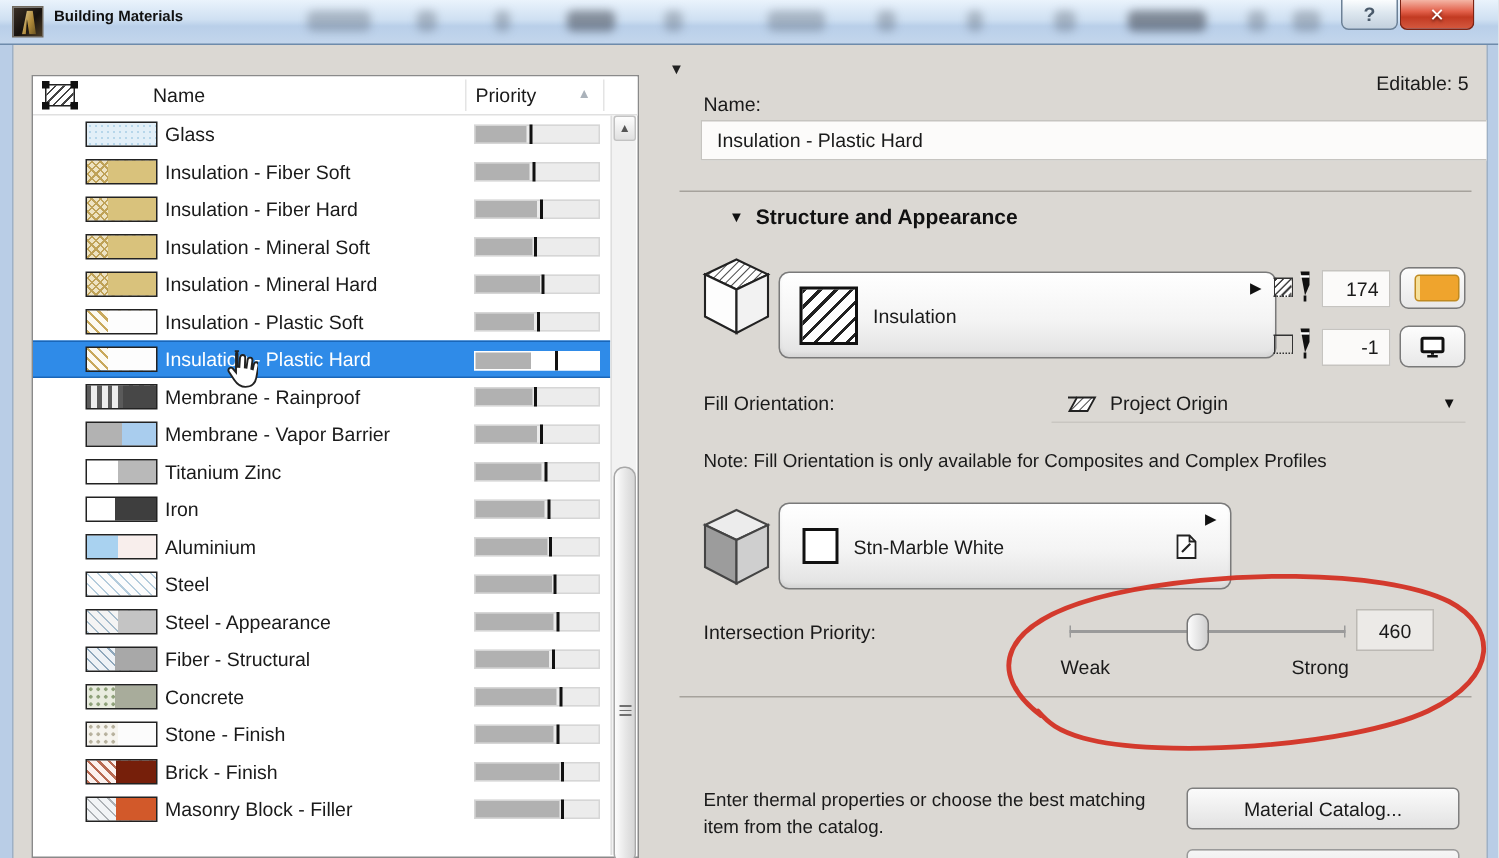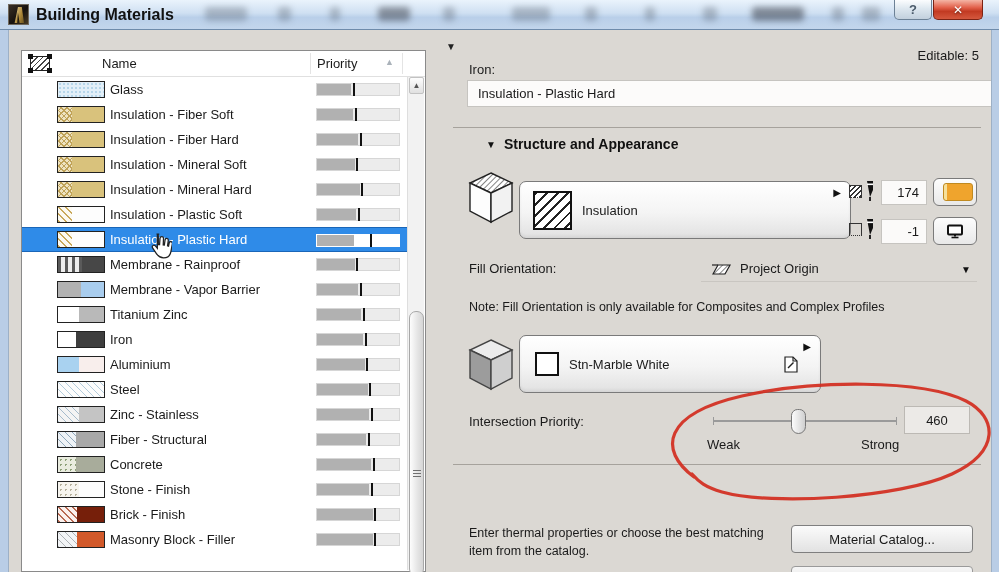--- a/index.html
+++ b/index.html
@@ -10,21 +10,21 @@
 
   
   .titlebar { position:absolute; left:0; top:0; width:999px; height:30px;
     background:linear-gradient(#eaf3fc,#cfe0f2 45%,#b9cfe9 60%,#c3d6ec);
     border-bottom:1px solid #6e8bab; }
   .app-icon { position:absolute; left:8px; top:4px; width:21px; height:21px;
     background:linear-gradient(135deg,#3a3026,#17120e 55%,#4a3b24); border:1px solid #70695e; }
   .app-icon .gold { position:absolute; left:4px; top:2px; width:11px; height:16px;
     background:linear-gradient(115deg,#e8d9a8,#b08a3a 60%,#6b5420);
     clip-path:polygon(15% 100%, 45% 0, 80% 0, 100% 100%, 60% 100%, 45% 35%, 38% 100%); }
-  .win-title { position:absolute; left:36px; top:6px; font-weight:bold; font-size:16px; color:#111; }
+  .win-title { position:absolute; left:36px; top:6px; font-weight:bold; font-size:10px; color:#111; }
   .blob { position:absolute; top:7px; height:14px; border-radius:4px; background:rgba(75,85,95,.32); filter:blur(3px); }
   .caption-btns { position:absolute; right:16px; top:0; display:flex; gap:1px; }
   .cap-btn { height:20px; border:1px solid #6c8196; border-top:none; border-radius:0 0 5px 5px;
     display:flex; align-items:center; justify-content:center; font-weight:bold; cursor:default; }
   .btn-help { width:38px; background:linear-gradient(#fbfdfe,#dde7ef 45%,#c2d0dd); color:#4a5a6a;
     font-size:13px; }
   .btn-close { width:50px; background:linear-gradient(#f4b5a5,#e2604a 40%,#c23a22 60%,#d4583e);
     color:#fff; font-size:12px; text-shadow:0 1px 2px rgba(0,0,0,.5); border-color:#7c2314; }
 
   
@@ -158,21 +158,21 @@
   .combo-arrow { position:absolute; right:6px; top:8px; font-size:10px; color:#111; }
   .note-text { position:absolute; left:460px; top:270px; font-size:12.5px; }
 
   .isect-label { position:absolute; left:460px; top:384px; }
   .slider-track { position:absolute; left:704px; top:390px; width:184px; height:2px; background:#9a9a9a; }
   .slider-track::before, .slider-track::after { content:""; position:absolute; top:-3px; width:1px; height:8px; background:#9a9a9a; }
   .slider-track::before { left:0; } .slider-track::after { right:0; }
   .slider-thumb { position:absolute; top:-11px; width:15px; height:25px;
     border:1px solid #777; border-radius:7px 7px 8px 8px;
     background:linear-gradient(90deg,#fcfcfc,#e2e2e2 60%,#cfcfcf); }
-  .isect-value { position:absolute; left:895px; top:376px; width:66px; height:28px;
+  .isect-value { position:absolute; left:895px; top:376px; width:52px; height:28px;
     background:#eceae7; border:1px solid #bcb9b4; display:flex; align-items:center; justify-content:center; }
   .weak-label { position:absolute; left:698px; top:407px; }
   .strong-label { position:absolute; left:852px; top:407px; }
 
   .thermal-desc { position:absolute; left:460px; top:494px; width:300px; font-size:12.5px; line-height:1.45; }
   .catalog-btn { position:absolute; left:782px; top:495px; width:182px; height:28px;
     border:1px solid #7f7f7f; border-radius:4px; background:linear-gradient(#fbfbfb,#e2e2e2);
     display:flex; align-items:center; justify-content:center; }
   .next-btn-partial { position:absolute; left:782px; top:536px; width:182px; height:14px;
     border:1px solid #9a9a9a; border-radius:4px 4px 0 0; background:linear-gradient(#f6f6f6,#ececec); }
@@ -342,21 +342,21 @@
     <div class="sw sw-steel"></div>
     <span class="row-label">Steel</span>
     <div class="prio">
       <div class="prio-fill" style="width: 62%;"></div>
       <div class="prio-mark" style="left: 64%;"></div>
     </div>
   </div>
 
   <div class="row">
     <div class="sw sw-stainless"></div>
-    <span class="row-label">Zinc - Stainless</span>
+    <span class="row-label">Steel - Appearance</span>
     <div class="prio">
       <div class="prio-fill" style="width: 64%;"></div>
       <div class="prio-mark" style="left: 66%;"></div>
     </div>
   </div>
 
   <div class="row">
     <div class="sw sw-structural"></div>
     <span class="row-label">Fiber - Structural</span>
     <div class="prio">
@@ -409,21 +409,21 @@
         </div>
         <div class="scroll-thumb">
           <div class="thumb-grip"></div>
         </div>
       </div>
     </div>
 
     <div class="collapse-arrow">▼</div>
 
     <span class="editable">Editable: 5</span>
-    <span class="name-label">Iron:</span>
+    <span class="name-label">Name:</span>
     <div class="name-input">
       <span>Insulation - Plastic Hard</span>
     </div>
 
     <div class="hsep sep1"></div>
 
     <div class="section-hdr hdr-structure">
       <span class="tri">▼</span><span>Structure and Appearance</span>
     </div>
 

